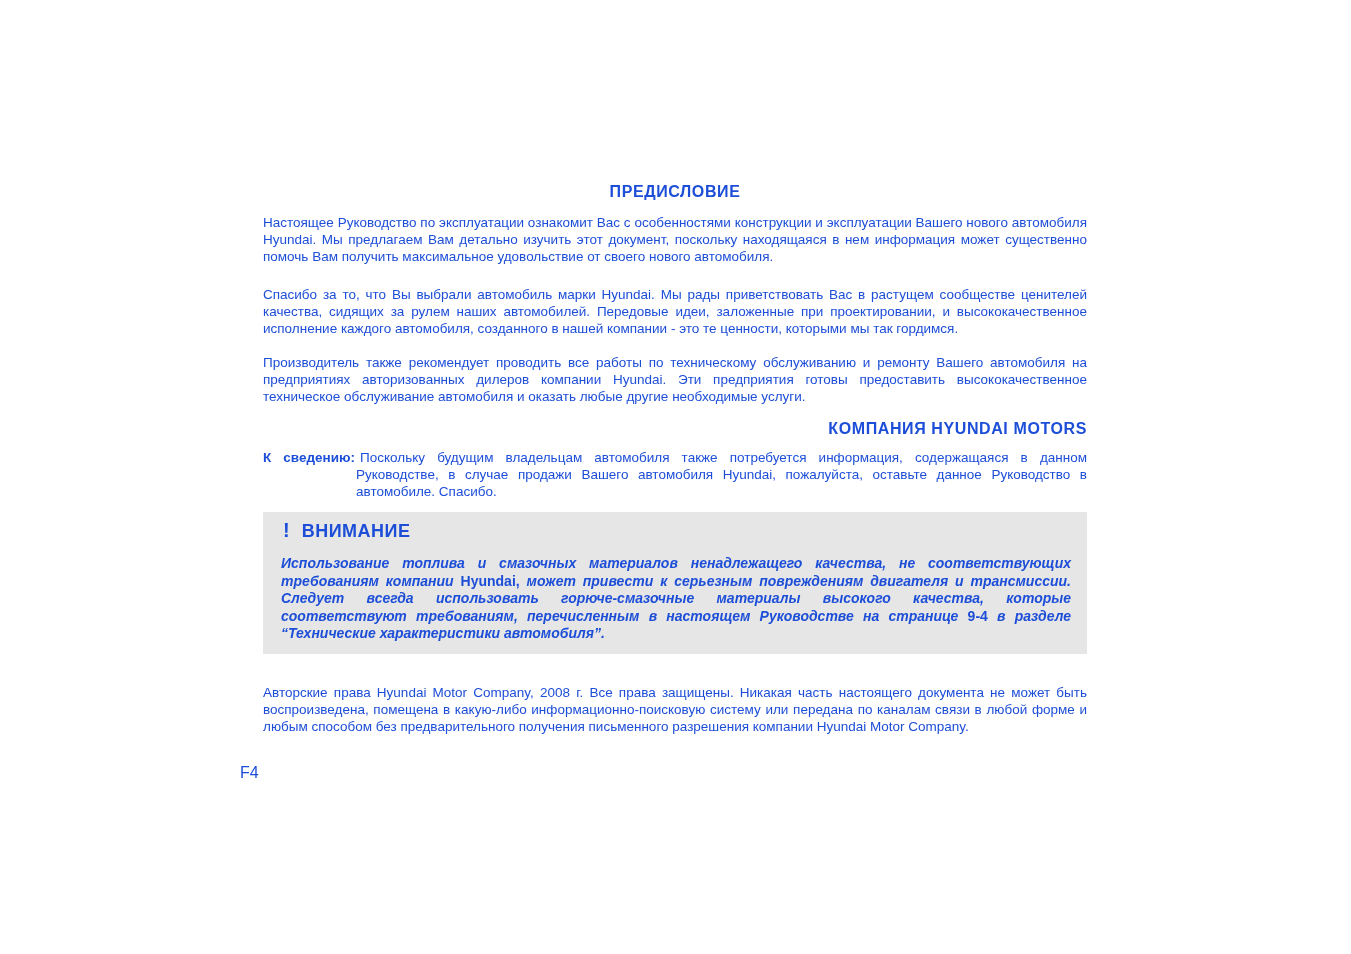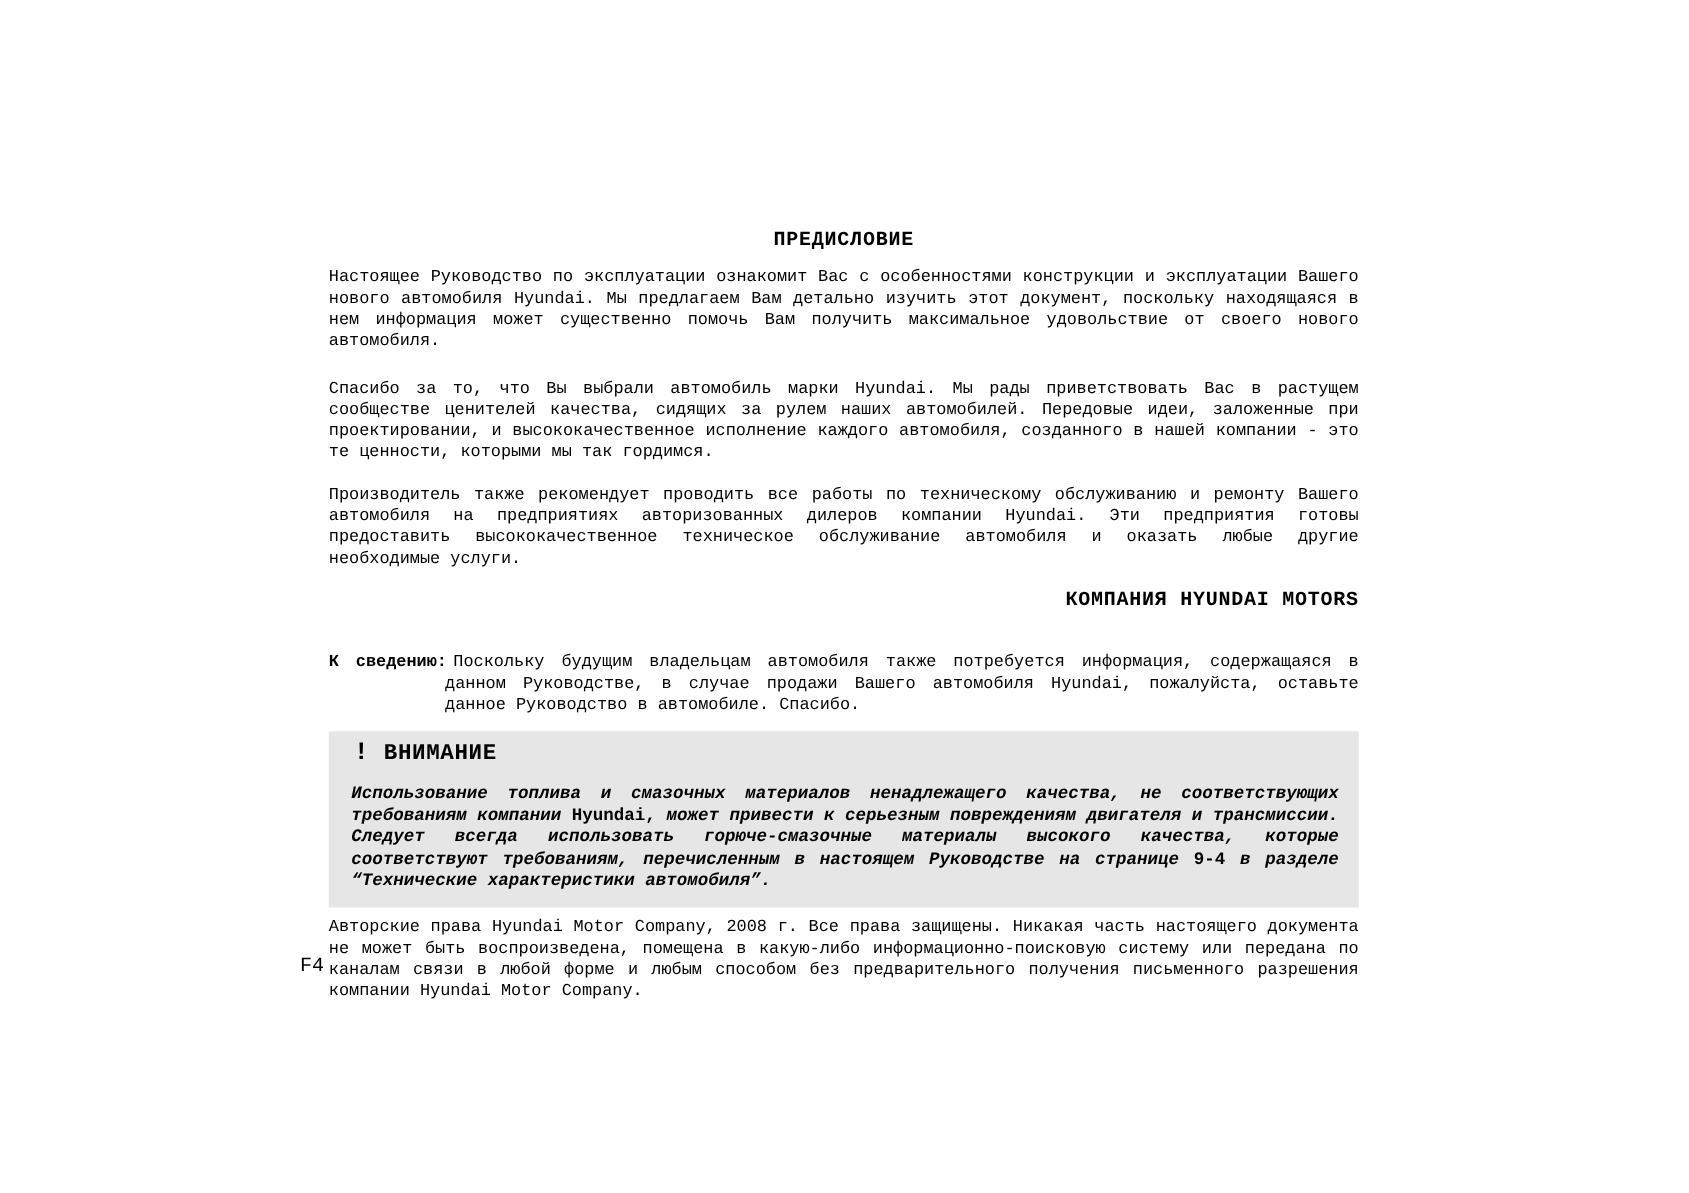--- a/index.html
+++ b/index.html
@@ -2,22 +2,22 @@
 <html><head>
 <meta charset="utf-8">
 <style>
   * { margin: 0; padding: 0; box-sizing: border-box; }
   html, body { background: #ffffff; }
   .page {
     position: relative;
     width: 1351px;
     height: 954px;
     background: #ffffff;
-    color: #000000;
-    font-family: Liberation Mono, monospace;
+    color: #1d4ed8;
+    font-family: Liberation Sans, sans-serif;
     overflow: hidden;
   }
   .content {
     position: absolute;
     left: 263px;
     top: 183px;
     width: 824px;
   }
   .h1 {
     font-size: 16px;
@@ -36,21 +36,21 @@
   .p3 { margin-top: 17px; }
   .h2 {
     margin-top: 15px;
     font-size: 16px;
     line-height: 18px;
     font-weight: 700;
     text-align: right;
     letter-spacing: 0.6px;
   }
   .note-para {
-    margin-top: 33px;
+    margin-top: 11px;
     font-size: 13.5px;
     line-height: 17px;
     text-align: justify;
     padding-left: 93px;
     text-indent: -93px;
   }
   .note-label {
     font-weight: 700;
     margin-right: 5px;
   }
@@ -78,21 +78,21 @@
   }
   .warning-body {
     margin-top: 12px;
     font-size: 14px;
     line-height: 17.6px;
     font-weight: 700;
     text-align: justify;
   }
   .warning-body .bold-italic { font-style: italic; }
   .warning-body .bold { font-style: normal; }
-  .copyright { margin-top: 8px; }
+  .copyright { margin-top: 30px; }
   .page-number {
     position: absolute;
     left: 240px;
     top: 764px;
     font-size: 16px;
     line-height: 18px;
   }
 </style>
 </head>
 <body>

